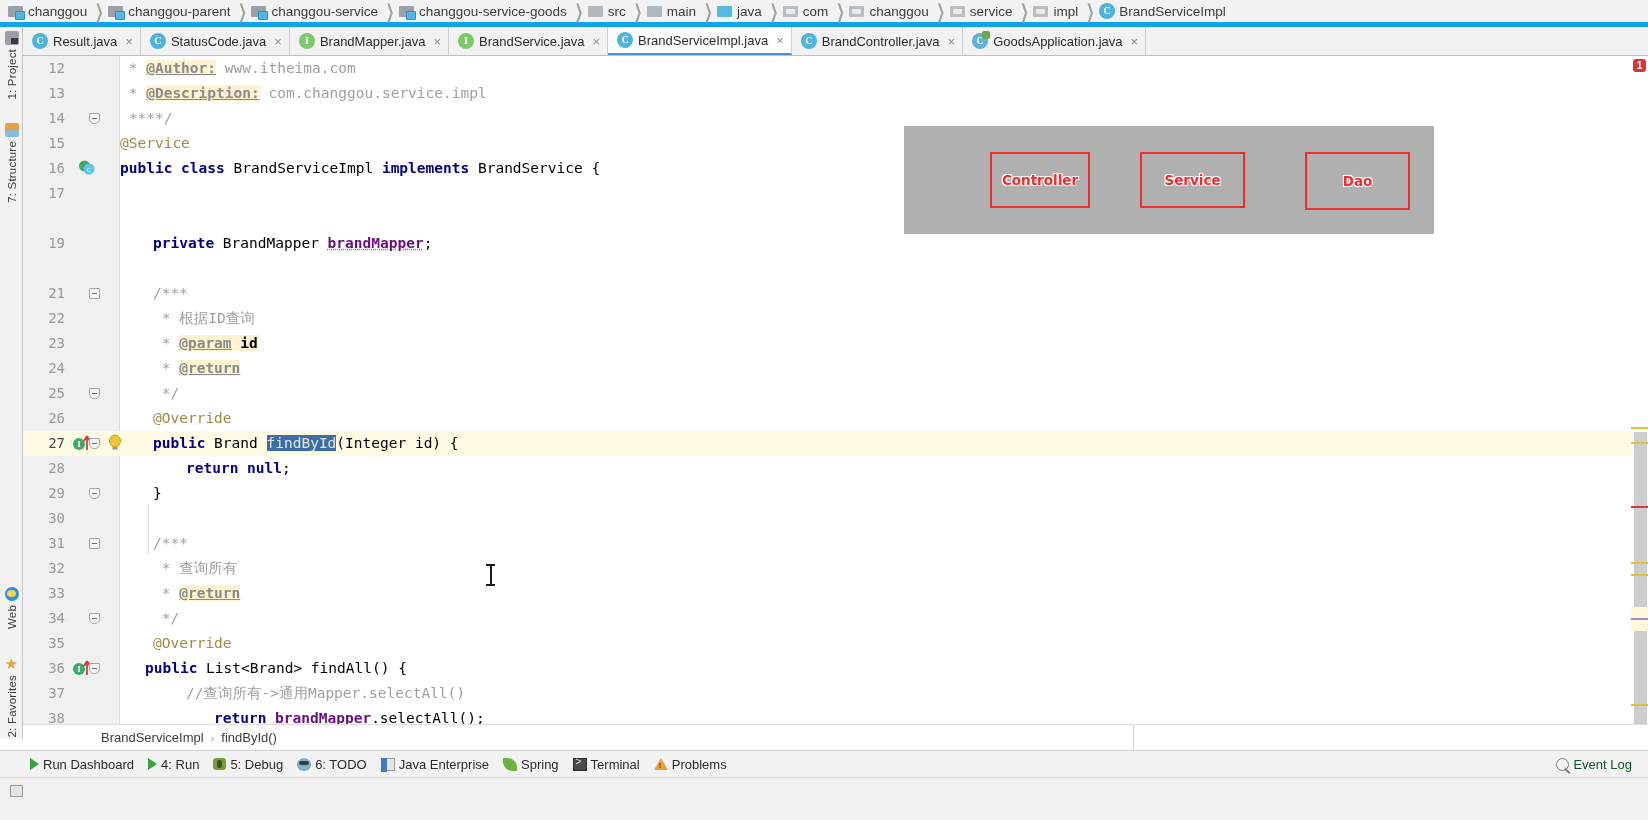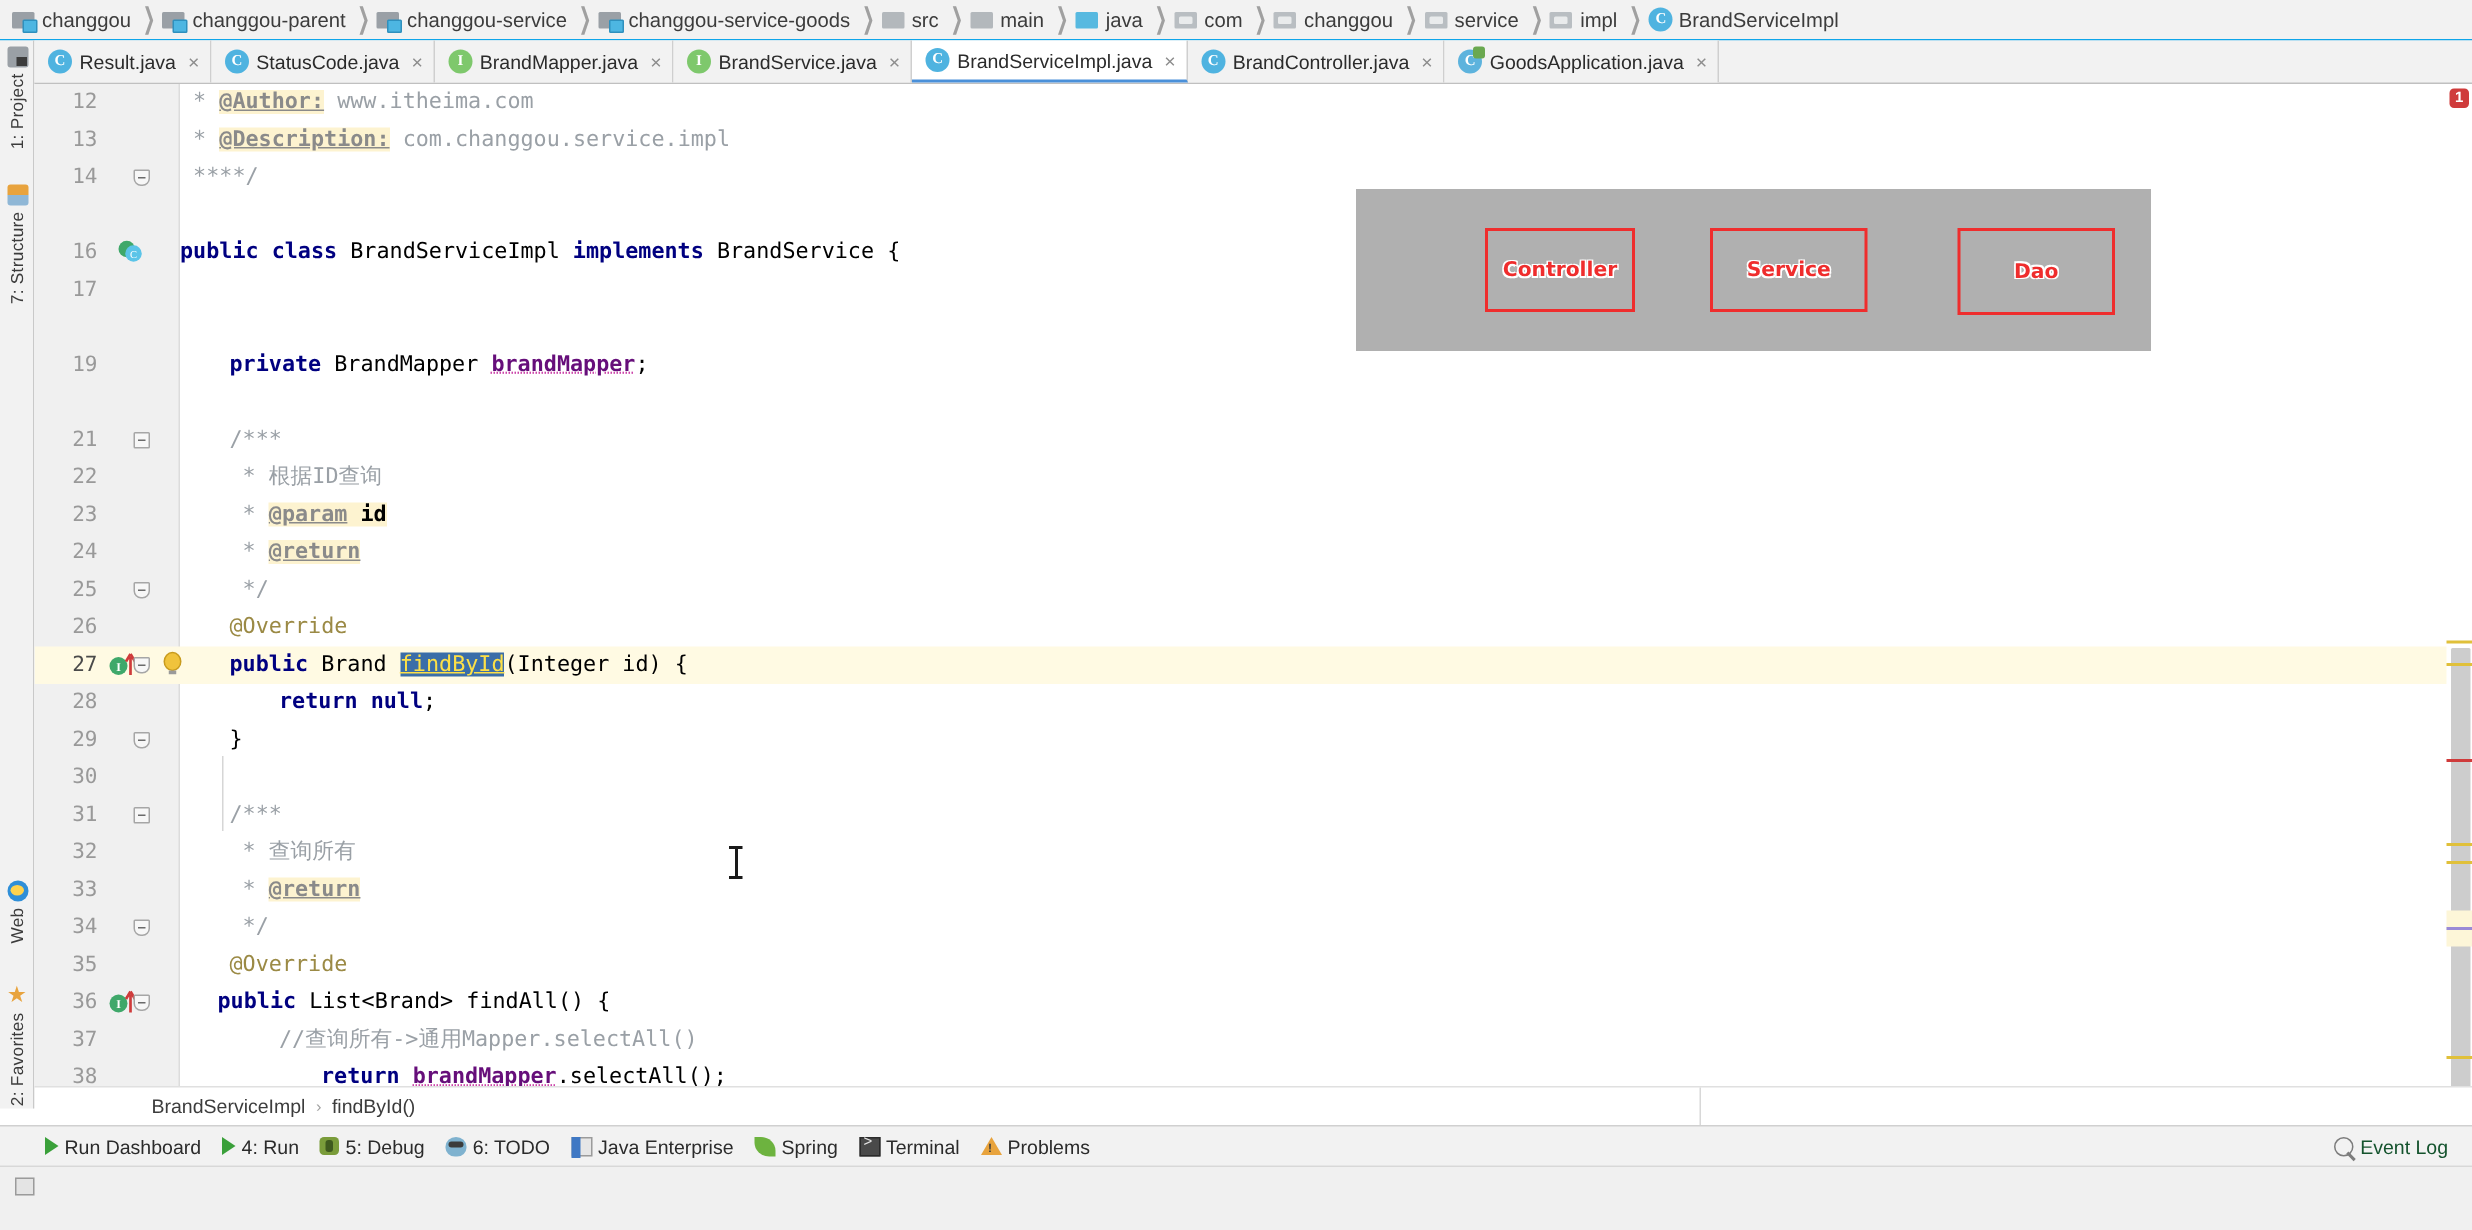--- a/index.html
+++ b/index.html
@@ -7,21 +7,21 @@
     width: 1648px; height: 820px;
     background: #f2f2f2;
     font-family: "Liberation Sans", sans-serif;
     overflow: hidden;
   }
   #app { position: relative; width: 1648px; height: 820px; background: #ffffff; }
 
   
   .navbar {
     position: absolute; left: 0; top: 0; width: 1648px; height: 27px;
-    background: #f2f2f2; border-bottom: 1px solid #0ea5e9;
+    background: #f2f2f2; border-bottom: 5px solid #0ea5e9;
     display: flex; align-items: center; padding-left: 6px;
     font-size: 13.5px; color: #3c3c3c;
   }
   .crumb { display: flex; align-items: center; height: 27px; padding: 0 2px; white-space: nowrap; }
   .crumb .ctext { padding: 0 3px 0 4px; }
   .crumb-sep {
     width: 14px; height: 27px; flex: none;
     display: flex; align-items: center; justify-content: center;
     color: #a0a0a0; font-size: 14px;
   }
@@ -139,21 +139,21 @@
   
   .iguide { position: absolute; width: 1px; background: #d6d6d6; left: 125px; }
 
   
   .kw   { color: #000080; font-weight: bold; }
   .cmt  { color: #9aa0a6; font-style: normal; }
   .doc  { color: #9aa0a6; }
   .tag  { color: #8a8a8a; font-weight: bold; text-decoration: underline; background: #fdf3d0; }
   .anno { color: #9b8a45; }
   .fld  { color: #660e7a; font-weight: bold; text-decoration: underline; text-decoration-style: dotted; text-decoration-color: #cc44aa; }
-  .sel  { background: #3b6ea8; color: #fde047; text-decoration: underline; }
+  .sel  { background: #3b6ea8; color: #e5e5e5; }
   .plain{ color: #000000; }
   .mousecursor {
     position: absolute; left: 463px; top: 508px; width: 9px; height: 22px;
   }
   .mousecursor::before, .mousecursor::after {
     content: ""; position: absolute; left: 0; width: 9px; height: 2px; background: #1a1a1a;
   }
   .mousecursor::before { top: 0; }
   .mousecursor::after { bottom: 0; }
   .mousecursor span { position: absolute; left: 4px; top: 0; width: 2px; height: 22px; background: #1a1a1a; }
@@ -375,20 +375,24 @@
       <span class="lnum">13</span>
       <span class="code"><span class="doc"> * </span><span class="tag">@Description:</span><span class="doc"> com.changgou.service.impl</span></span>
     </div>
 
     <div class="line" style="top:50px;">
       <span class="lnum">14</span>
       <span class="fold open"></span>
       <span class="code"><span class="doc"> ****/</span></span>
     </div>
 
+    <div class="line" style="top:75px;">
+      <span class="lnum">15</span>
+      <span class="code"><span class="anno">@Service</span></span>
+    </div>
 
     <div class="line" style="top:100px;">
       <span class="lnum">16</span>
       <span class="gicon" style="left:54px; top:2px;">
         <svg width="20" height="20" viewBox="0 0 20 20">
             <circle cx="7.5" cy="8" r="5.5" fill="#3fa86a"></circle>
             <circle cx="12" cy="11" r="5.5" fill="#5bc4e8"></circle>
             <text x="12" y="14" font-size="7" fill="#ffffff" text-anchor="middle" font-family="serif">C</text>
           </svg>
       </span>

